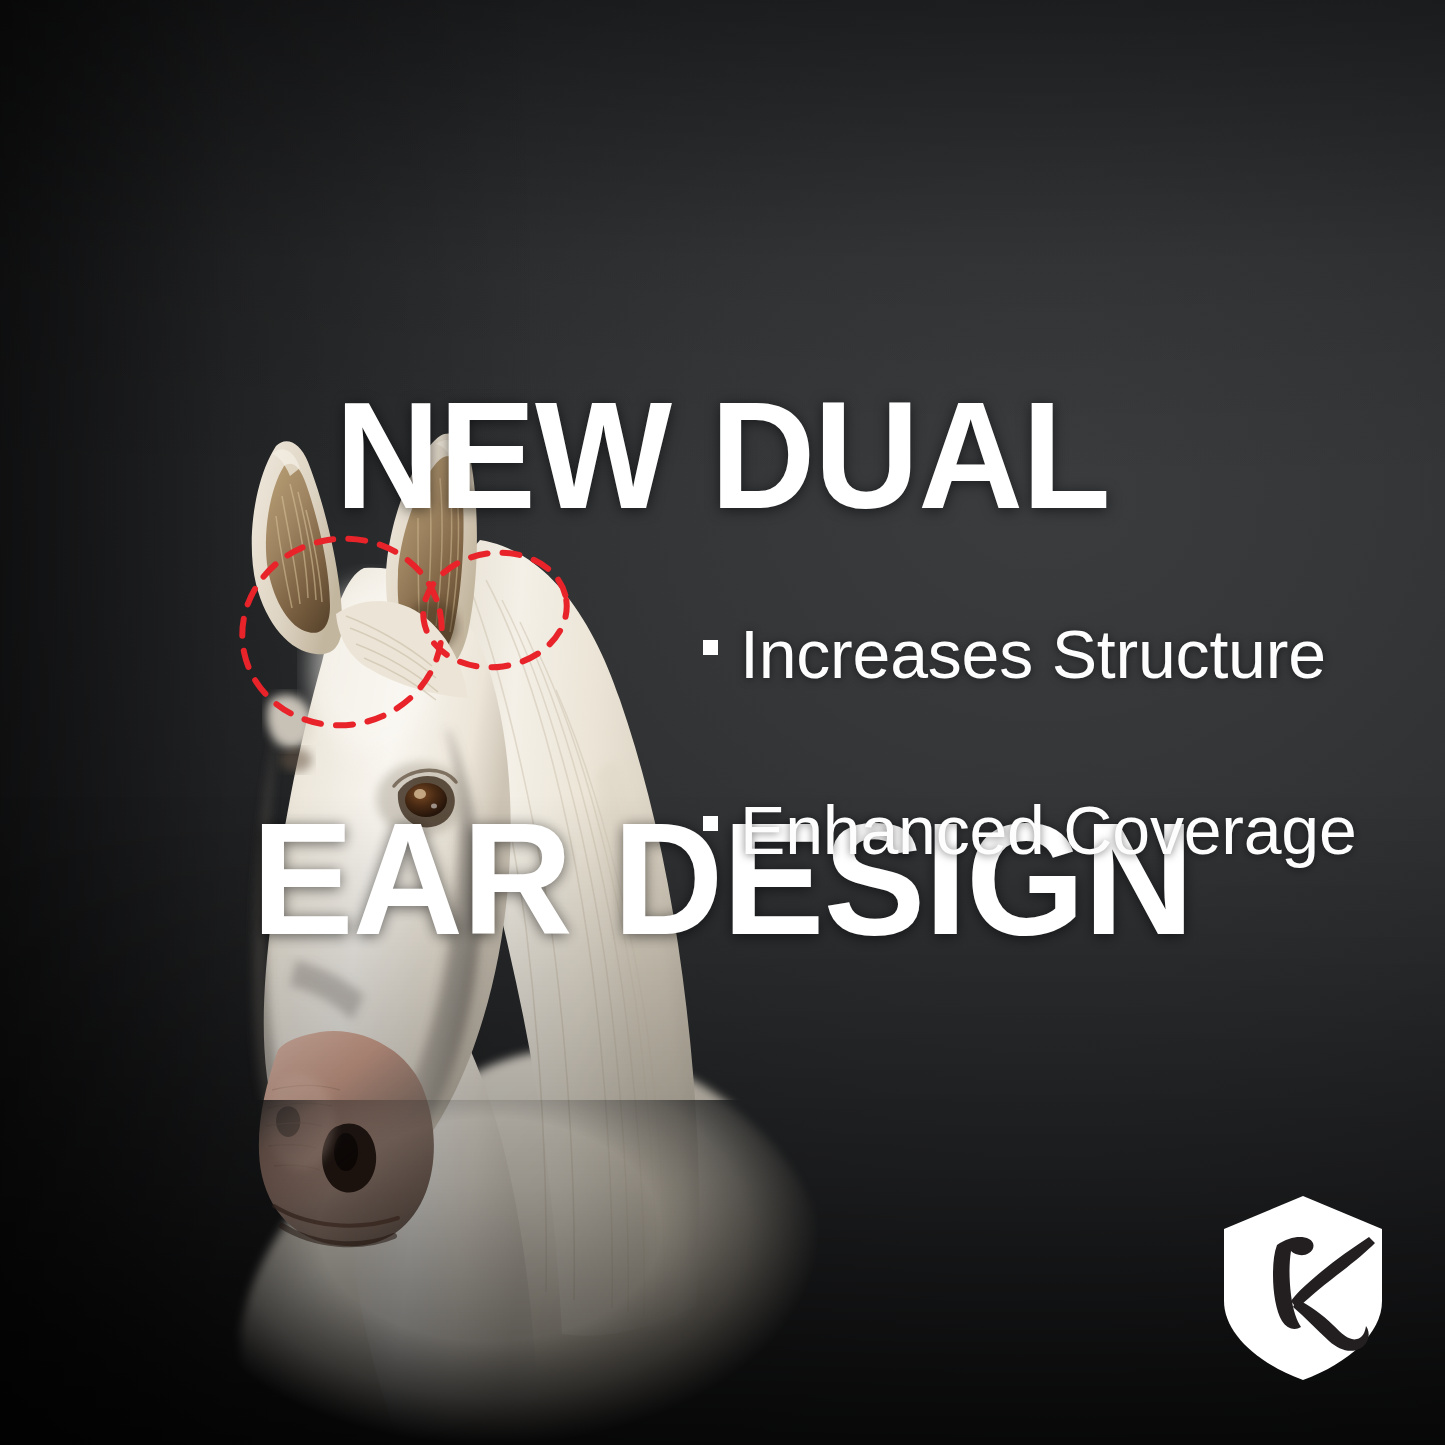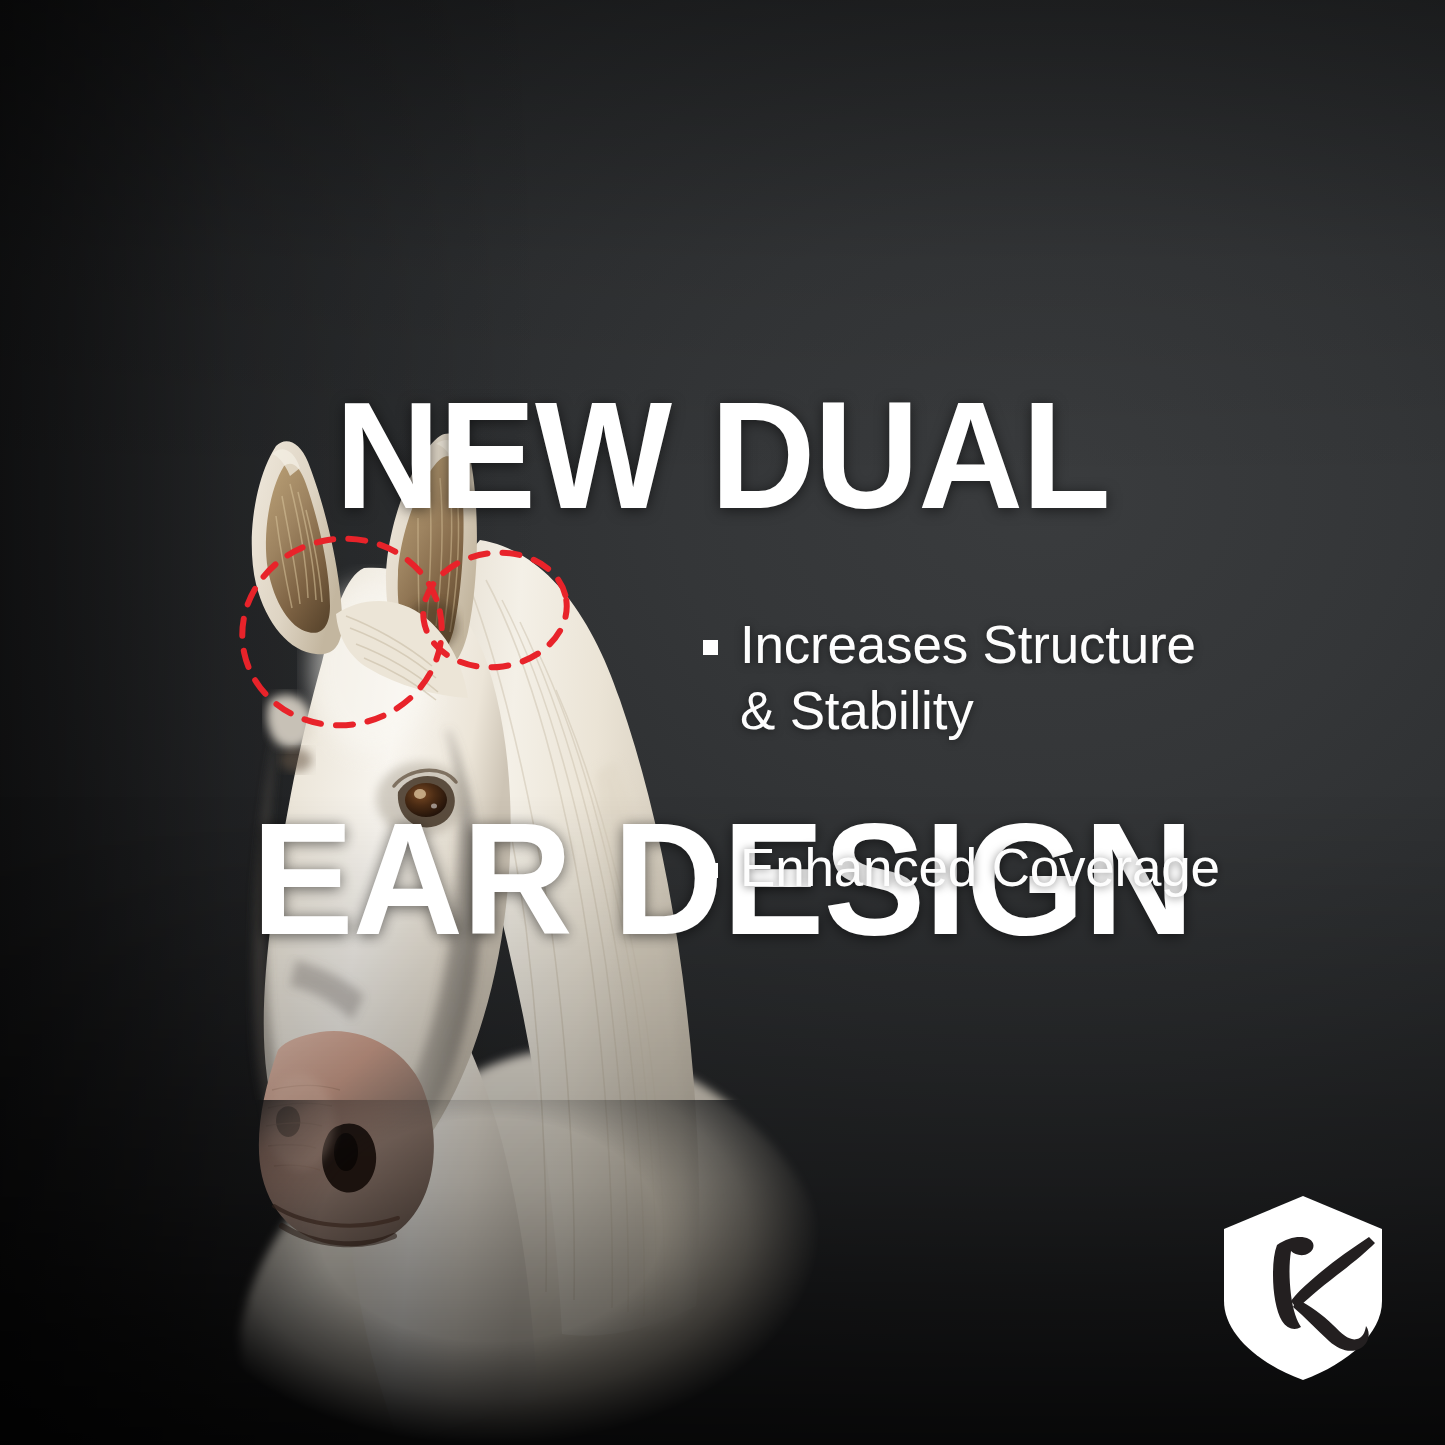--- a/index.html
+++ b/index.html
@@ -70,21 +70,21 @@
   .bullets {
     position: absolute;
     left: 700px;
     top: 612px;
     width: 660px;
     color: #fdfdfd;
   }
   .bullet {
     position: relative;
     padding-left: 40px;
-    font-size: 53px;
+    font-size: 68px;
     line-height: 1.24;
     font-weight: 400;
     letter-spacing: -0.2px;
     text-shadow: 0 1px 8px rgba(0,0,0,.5);
   }
   .bullet + .bullet { margin-top: 92px; }
   .bullet .marker {
     position: absolute;
     left: 3px;
     top: 28px;
@@ -366,21 +366,20 @@
     <span class="l1">NEW DUAL</span>
     <span class="l2">EAR DESIGN</span>
   </div>
 
   <div class="bullets">
 
     <div class="bullet">
       <span class="marker"></span>
       <span>Increases Structure</span>
       <br>
-      <span>&amp; Stability</span>
     </div>
 
     <div class="bullet">
       <span class="marker"></span>
       <span>Enhanced Coverage</span>
       <br>
     </div>
 
   </div>
 

